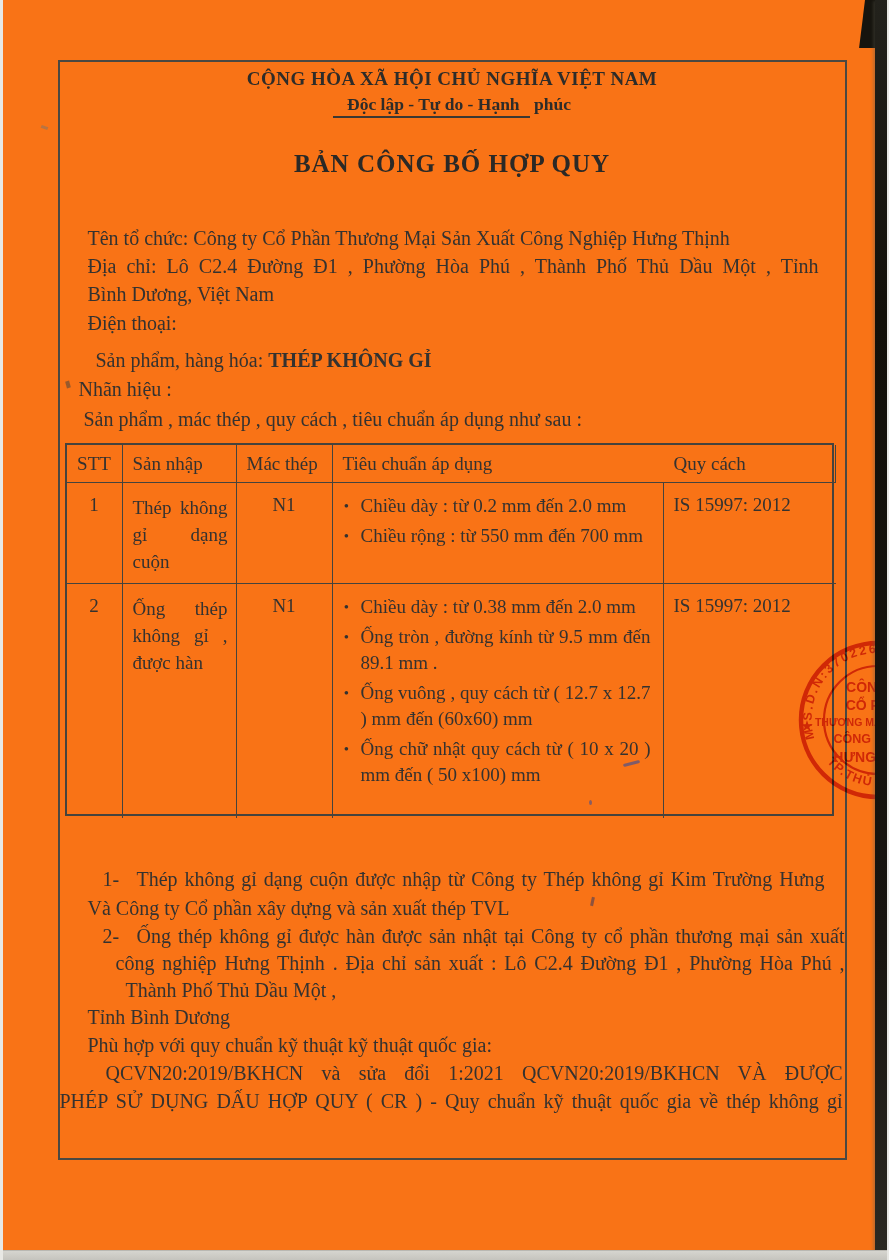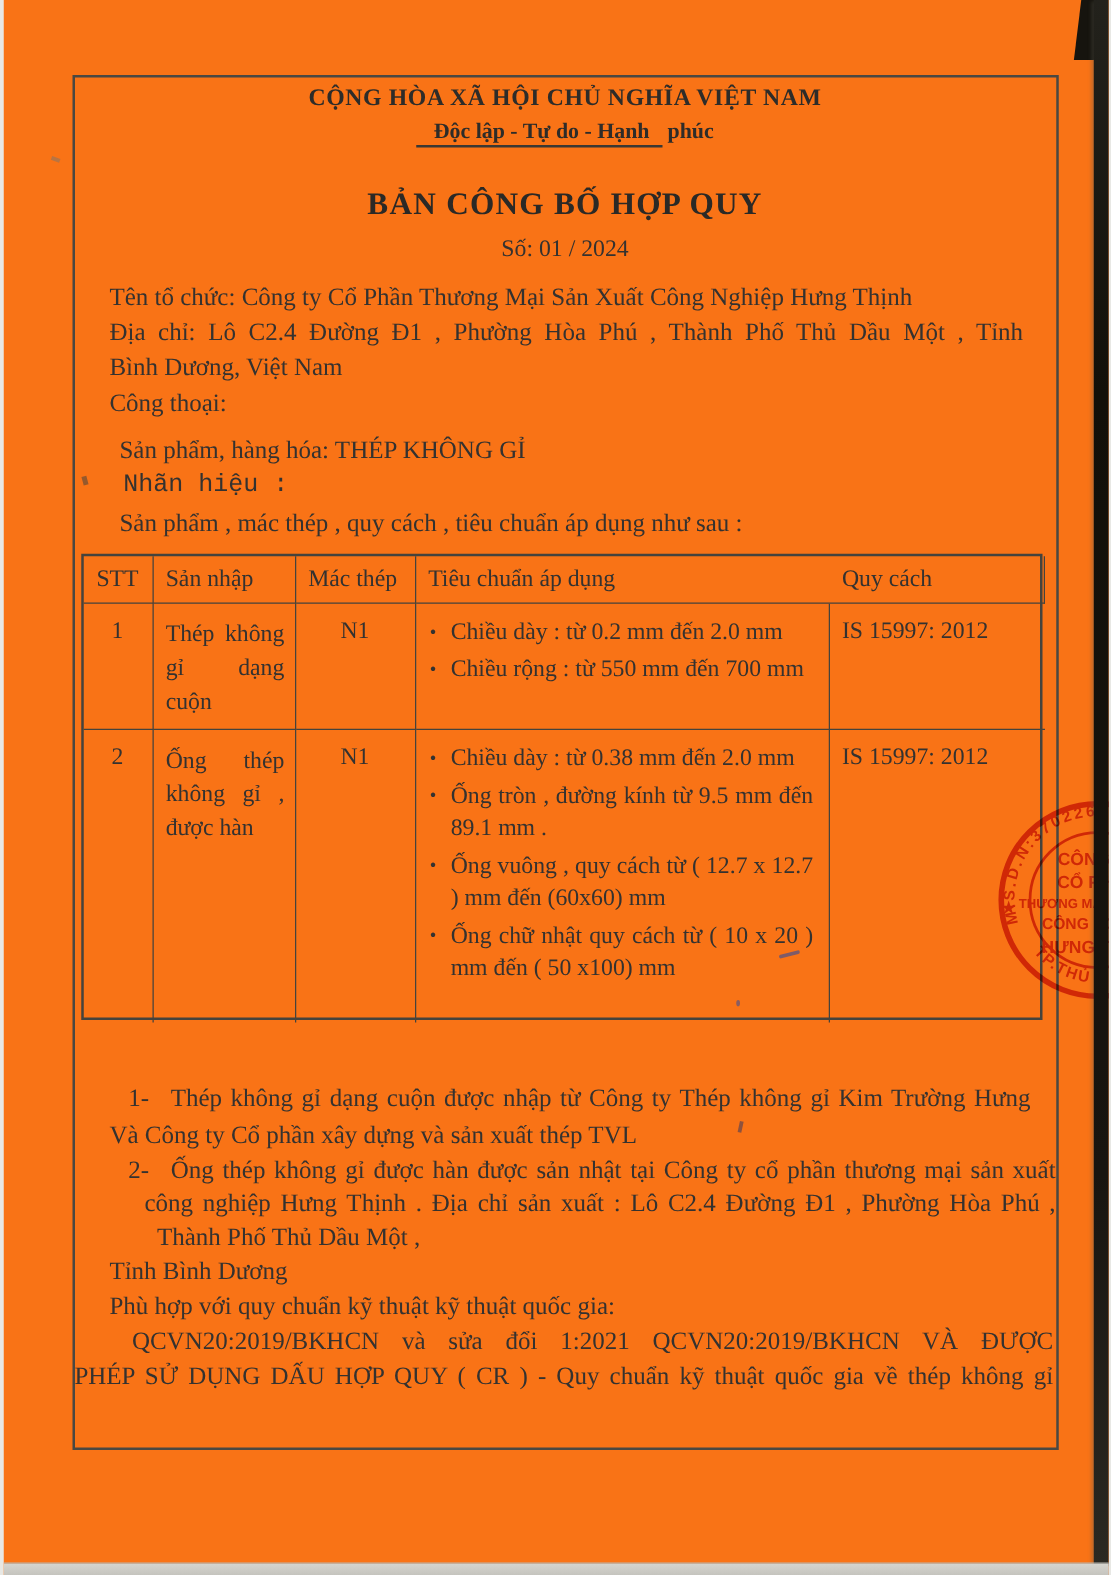--- a/index.html
+++ b/index.html
@@ -19,21 +19,21 @@
   .national-title{
     left:55px;top:68px;width:789px;font-size:19px;font-weight:bold;
     letter-spacing:.5px;color:#2e2c29;
   }
   .motto{left:55px;top:94px;width:789px;font-size:17.5px;font-weight:bold;color:#2e2c29;}
   .motto .underline{border-bottom:2.5px solid #3a3833;padding:0 10px 2px 14px;}
   .doc-title{left:55px;top:150px;width:789px;font-size:25px;font-weight:bold;letter-spacing:1px;color:#2b2926;}
   .doc-number{left:55px;top:189px;width:789px;font-size:19px;}
   .bodyline{font-size:20px;line-height:26px;white-space:nowrap;}
   .jl{text-align:justify;text-align-last:justify;white-space:normal;}
-  .b{font-weight:normal;}
+  .b{font-weight:bold;}
   
   .tbl{position:absolute;left:62px;top:443px;width:769px;height:373px;
        display:grid;grid-template-columns:56px 114px 96px 331px 172px;
        grid-template-rows:38px 101px 234px;
        border:2px solid #45433d;box-sizing:border-box;z-index:2;font-size:19px;}
   .cell{border-right:1.5px solid #45433d;border-bottom:1.5px solid #45433d;
         box-sizing:border-box;overflow:hidden;}
   .cell.last-col{border-right:none;}
   .cell.last-row{border-bottom:none;}
   .hcell{padding-top:8px;}
@@ -69,31 +69,30 @@
 
 <div class="page">
 
   <div class="frame"></div>
 
   <div class="abs center national-title">CỘNG HÒA XÃ HỘI CHỦ NGHĨA VIỆT NAM</div>
   <div class="abs center doc-title">BẢN CÔNG BỐ HỢP QUY</div>
   <div class="abs center motto">
     <span class="underline">Độc lập - Tự do - Hạnh</span><span> phúc</span>
   </div>
-  <div class="abs center doc-number">Số: 01 / 2024</div>
 
   <div class="abs bodyline" style="left:85px;top:225px;">Tên tổ chức: Công ty Cổ Phần Thương Mại Sản Xuất Công Nghiệp Hưng Thịnh</div>
   <div class="abs bodyline jl" style="left:85px;top:253px;width:731px;">Địa chỉ: Lô C2.4 Đường Đ1 , Phường Hòa Phú , Thành Phố Thủ Dầu Một , Tỉnh</div>
   <div class="abs bodyline" style="left:85px;top:281px;">Bình Dương, Việt Nam</div>
-  <div class="abs bodyline" style="left:85px;top:310px;">Công thoại:</div>
+  <div class="abs bodyline" style="left:85px;top:310px;">Điện thoại:</div>
   <div class="abs bodyline" style="left:93px;top:347px;">
     <span>Sản phẩm, hàng hóa: </span><span class="b">THÉP KHÔNG GỈ</span>
   </div>
-  <div class="abs bodyline" style="left:96px;top:376px;font-family:Liberation Mono, monospace;">Nhãn hiệu :</div>
-  <div class="abs bodyline" style="left:93px;top:406px;">Sản phẩm , mác thép , quy cách , tiêu chuẩn áp dụng như sau :</div>
+  <div class="abs bodyline" style="left:76px;top:376px;">Nhãn hiệu :</div>
+  <div class="abs bodyline" style="left:81px;top:406px;">Sản phẩm , mác thép , quy cách , tiêu chuẩn áp dụng như sau :</div>
 
   <div class="tbl">
 
     <div class="cell hcell center">STT</div>
     <div class="cell hcell pl">Sản nhập</div>
     <div class="cell hcell pl">Mác thép</div>
     <div class="cell hcell pl last-col">Tiêu chuẩn áp dụng</div>
     <div class="cell hcell pl">Quy cách</div>
 
     <div class="cell cnum">1</div>

